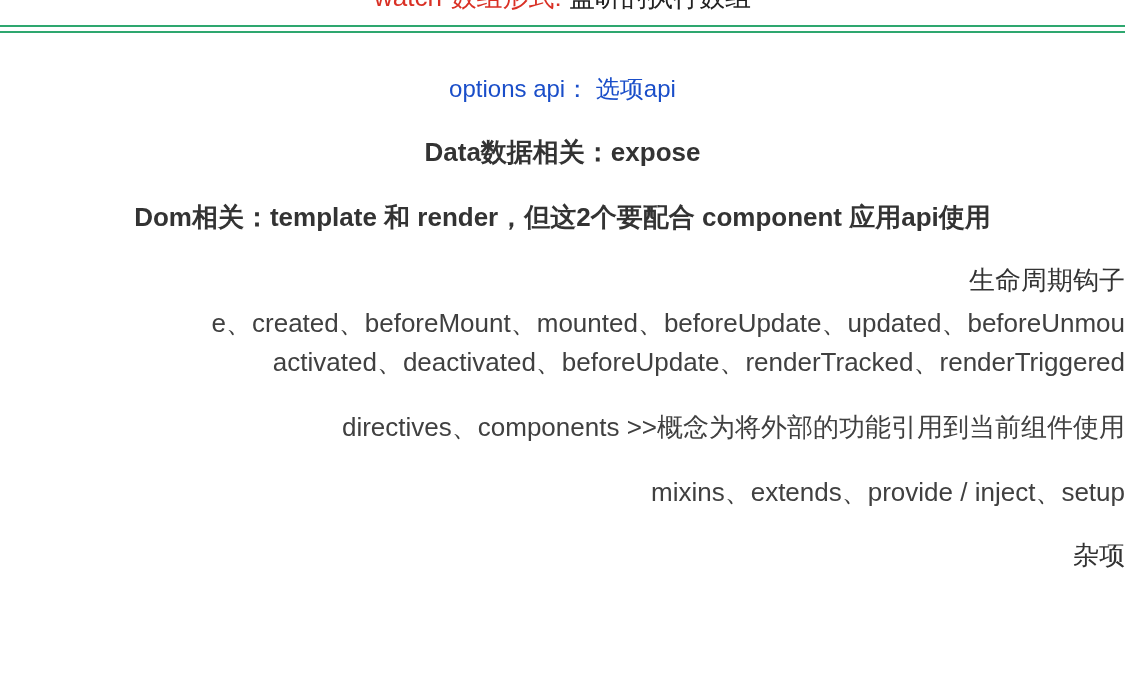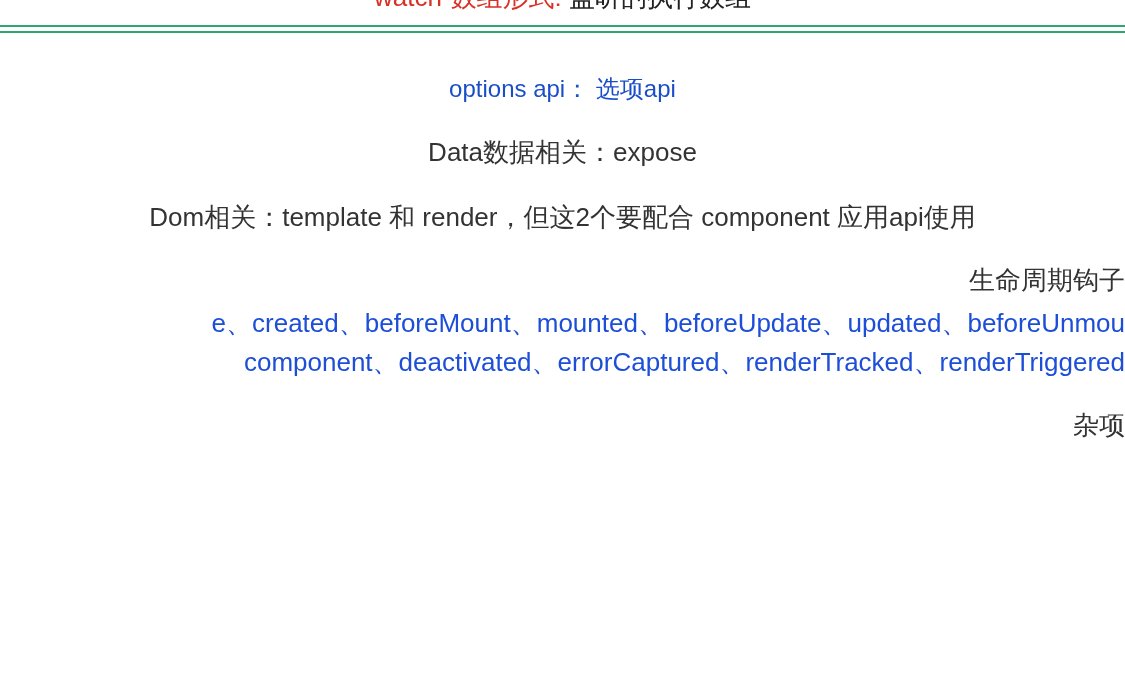--- a/index.html
+++ b/index.html
@@ -42,31 +42,32 @@
       margin-top: 40px;
       margin-bottom: 28px;
       font-weight: normal;
     }
     .para {
       color: #333;
       font-size: 26px;
       line-height: 1.5;
       margin-bottom: 26px;
       white-space: nowrap;
+      font-weight: bold;
     }
     .sub-heading {
       color: #333;
       font-size: 26px;
       margin-top: 6px;
       margin-bottom: 6px;
     }
     .wide-line {
       white-space: nowrap;
       font-size: 26px;
-      color: #1d4ed8;
+      color: #404040;
       line-height: 1.5;
     }
     .block {
       margin-bottom: 26px;
       text-align: right;
     }
     .shift-left-1 {
       letter-spacing: 0;
     }
   </style>
@@ -82,24 +83,26 @@
 
 <h2 class="section-heading">options api： 选项api</h2>
 
 <p class="para">Data数据相关：expose</p>
 
 <p class="para">Dom相关：template 和 render，但这2个要配合 component 应用api使用</p>
 
 <div class="block">
   <p class="sub-heading">生命周期钩子</p>
   <p class="wide-line shift-left-1">e、created、beforeMount、mounted、beforeUpdate、updated、beforeUnmou</p>
-  <p class="wide-line">component、deactivated、errorCaptured、renderTracked、renderTriggered</p>
+  <p class="wide-line">activated、deactivated、beforeUpdate、renderTracked、renderTriggered</p>
 </div>
 
 <div class="block">
+  <p class="wide-line">directives、components &gt;&gt;概念为将外部的功能引用到当前组件使用</p>
 </div>
 
 <div class="block">
+  <p class="wide-line">mixins、extends、provide / inject、setup</p>
 </div>
 
 <div class="block">
   <p class="sub-heading">杂项</p>
 </div>
 
 </body></html>

